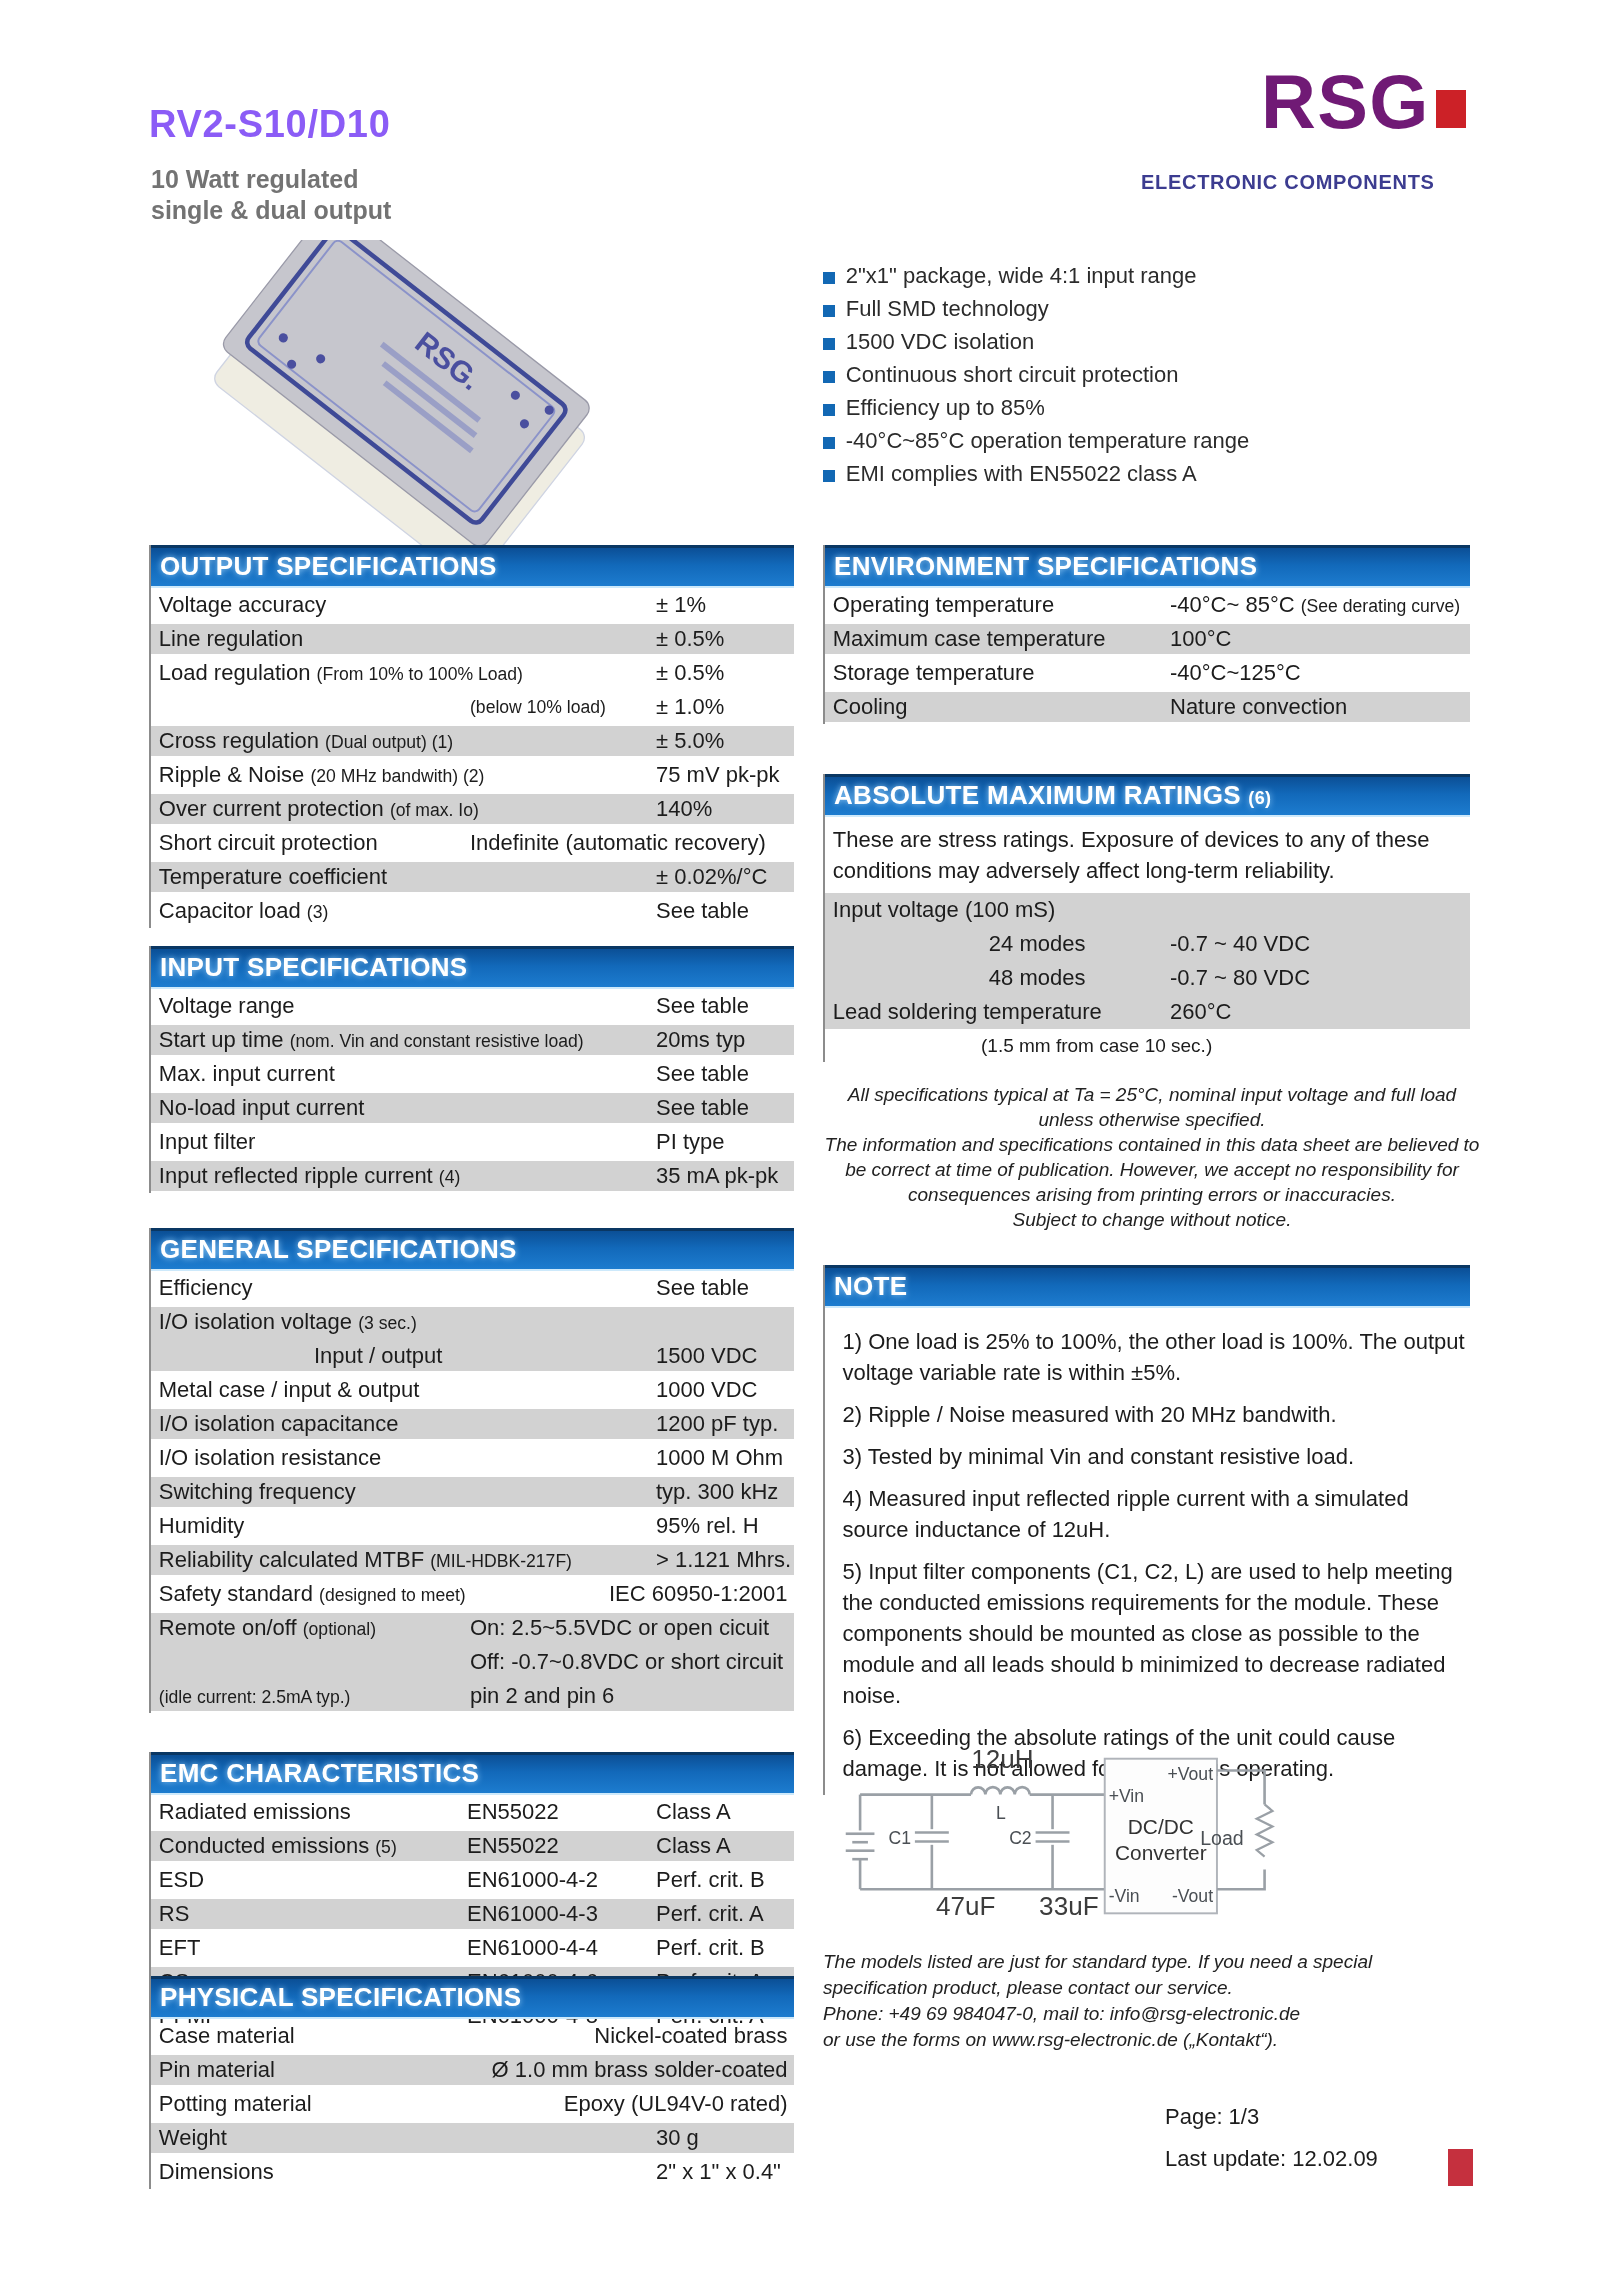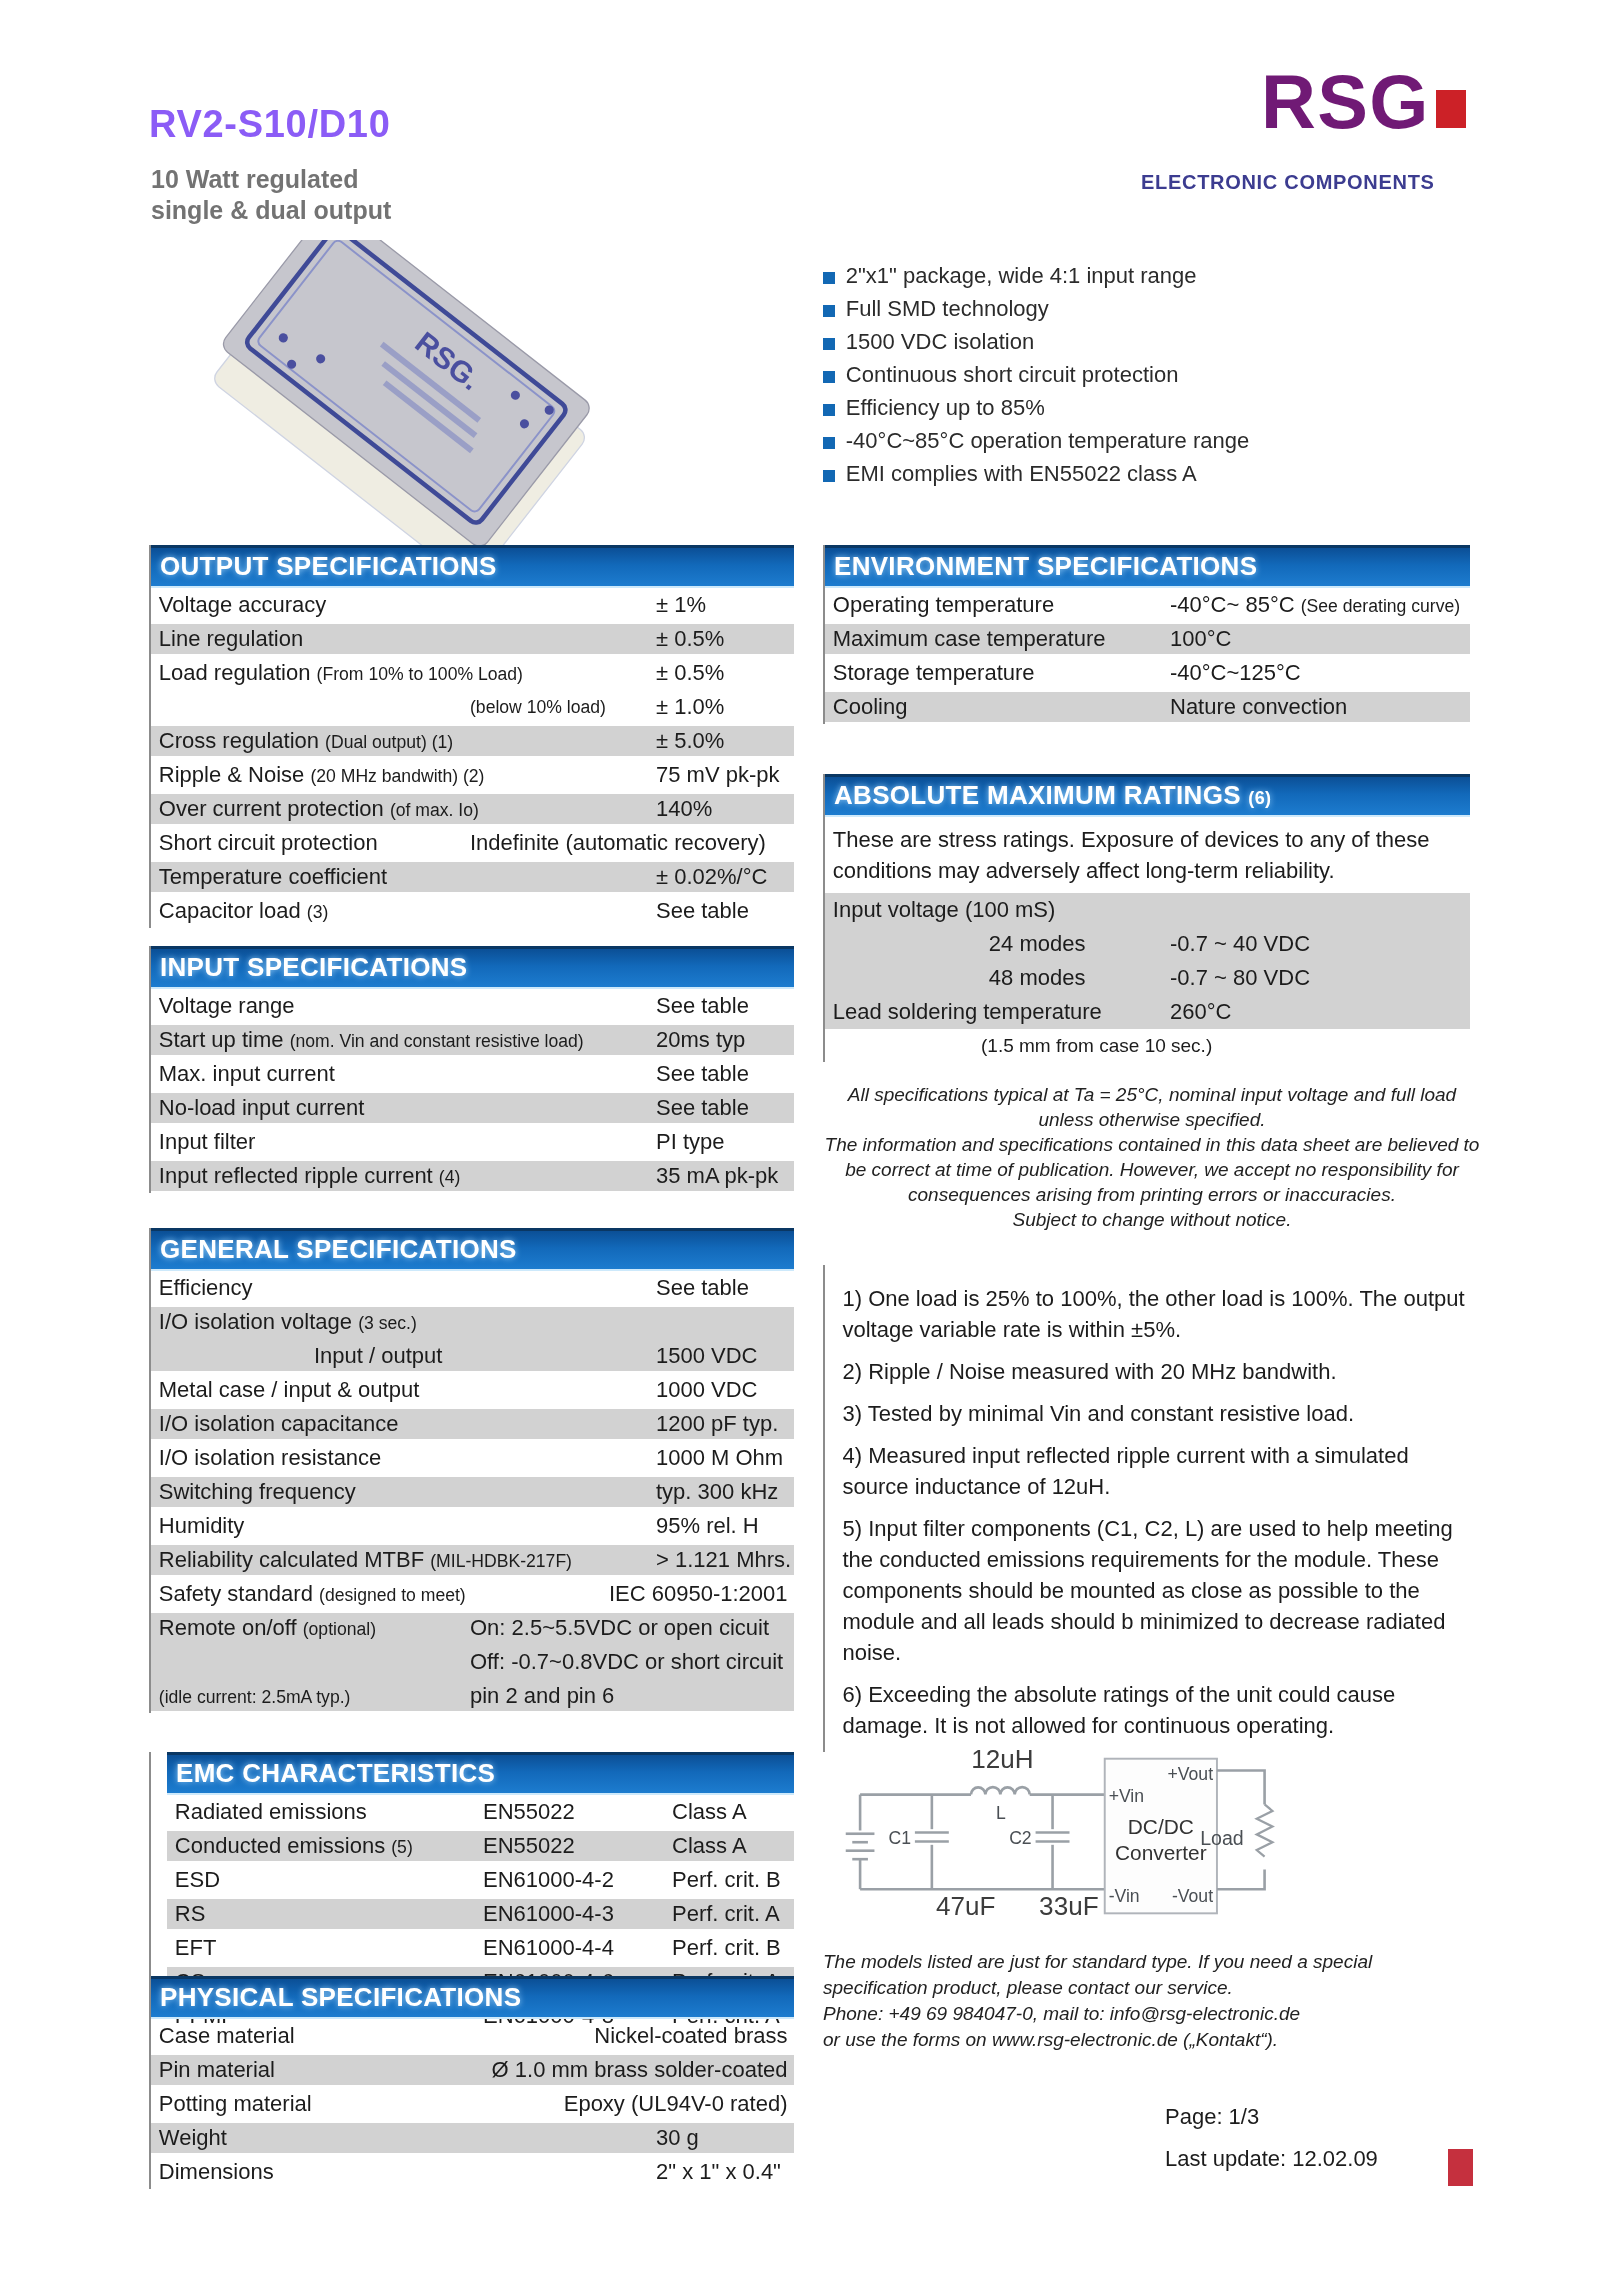--- a/index.html
+++ b/index.html
@@ -169,21 +169,21 @@
     <div class="row h3 gray">
       <span>Remote on/off</span> <span class="sub">(optional)</span>
       <span class="value mid">On: 2.5~5.5VDC or open cicuit</span>
       <div class="line2">
           <span class="value mid">Off: -0.7~0.8VDC or short circuit</span>
         </div>
       <div class="line3"><span class="sub" style="padding-left:7.8px;">(idle current: 2.5mA typ.)</span><span class="value mid">pin 2 and pin 6</span></div>
     </div>
   </div>
 
-  <div class="section col-l" style="top:1752px;padding-left:16px;">
+  <div class="section col-l" style="top:1752px;">
     <div class="sec-header">EMC CHARACTERISTICS</div>
     <div class="row"><span>Radiated emissions</span><span class="std">EN55022</span><span class="crit">Class A</span></div>
     <div class="row gray"><span>Conducted emissions</span> <span class="sub">(5)</span><span class="std">EN55022</span><span class="crit">Class A</span></div>
     <div class="row"><span>ESD</span><span class="std">EN61000-4-2</span><span class="crit">Perf. crit. B</span></div>
     <div class="row gray"><span>RS</span><span class="std">EN61000-4-3</span><span class="crit">Perf. crit. A</span></div>
     <div class="row"><span>EFT</span><span class="std">EN61000-4-4</span><span class="crit">Perf. crit. B</span></div>
     <div class="row gray"><span>CS</span><span class="std">EN61000-4-6</span><span class="crit">Perf. crit. A</span></div>
     <div class="row"><span>PFMF</span><span class="std">EN61000-4-8</span><span class="crit">Perf. crit. A</span></div>
   </div>
 
@@ -216,20 +216,21 @@
     <div class="amr-note">(1.5 mm from case 10 sec.)</div>
   </div>
 
   <div class="italic-block" style="top:1082px;text-align:center;">
     <p>All specifications typical at Ta = 25°C, nominal input voltage and full load unless otherwise specified.</p>
     <p>The information and specifications contained in this data sheet are believed to be correct at time of publication. However, we accept no responsibility for consequences arising from printing errors or inaccuracies.</p>
     <p>Subject to change without notice.</p>
   </div>
 
   <div class="section col-r" style="top:1265px;">
+    <div class="sec-header">NOTE</div>
     <div class="note-body">
       <p>1) One load is 25% to 100%, the other load is 100%. The output voltage variable rate is within ±5%.</p>
       <p>2) Ripple / Noise measured with 20 MHz bandwith.</p>
       <p>3) Tested by minimal Vin and constant resistive load.</p>
       <p>4) Measured input reflected ripple current with a simulated source inductance of 12uH.</p>
       <p>5) Input filter components (C1, C2, L) are used to help meeting the conducted emissions requirements for the module. These components should be mounted as close as possible to the module and all leads should b minimized to decrease radiated noise.</p>
       <p>6) Exceeding the absolute ratings of the unit could cause damage. It is not allowed for continuous operating.</p>
     </div>
   </div>
 

